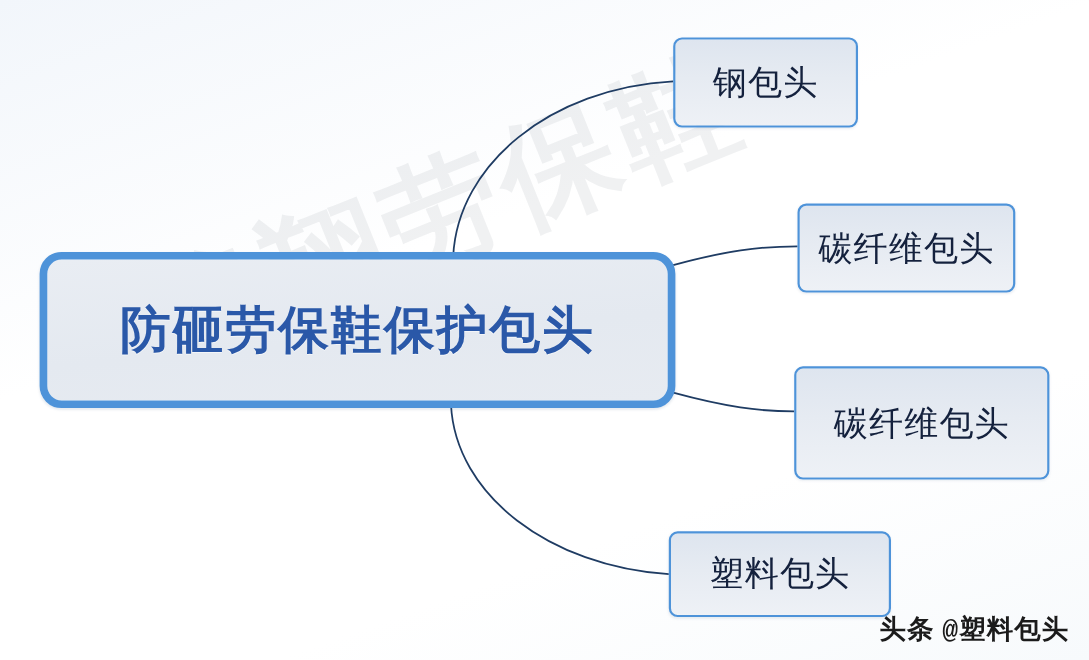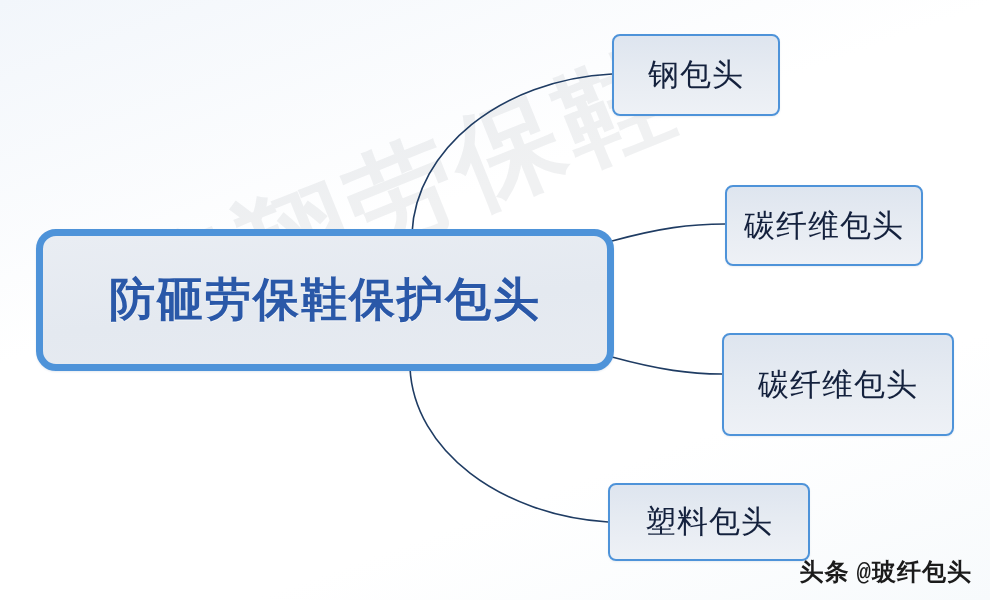--- a/index.html
+++ b/index.html
@@ -161,16 +161,16 @@
   <div class="branch-node" id="branch-2">
     <span class="branch-label">碳纤维包头</span>
   </div>
 
   <div class="branch-node" id="branch-3">
     <span class="branch-label">塑料包头</span>
   </div>
 
   <div class="credit">
     <span class="credit-platform">头条</span>
-    <span class="credit-handle">@玻纤包头</span>
+    <span class="credit-handle">@塑料包头</span>
   </div>
 
 </div>
 
 </body></html>

